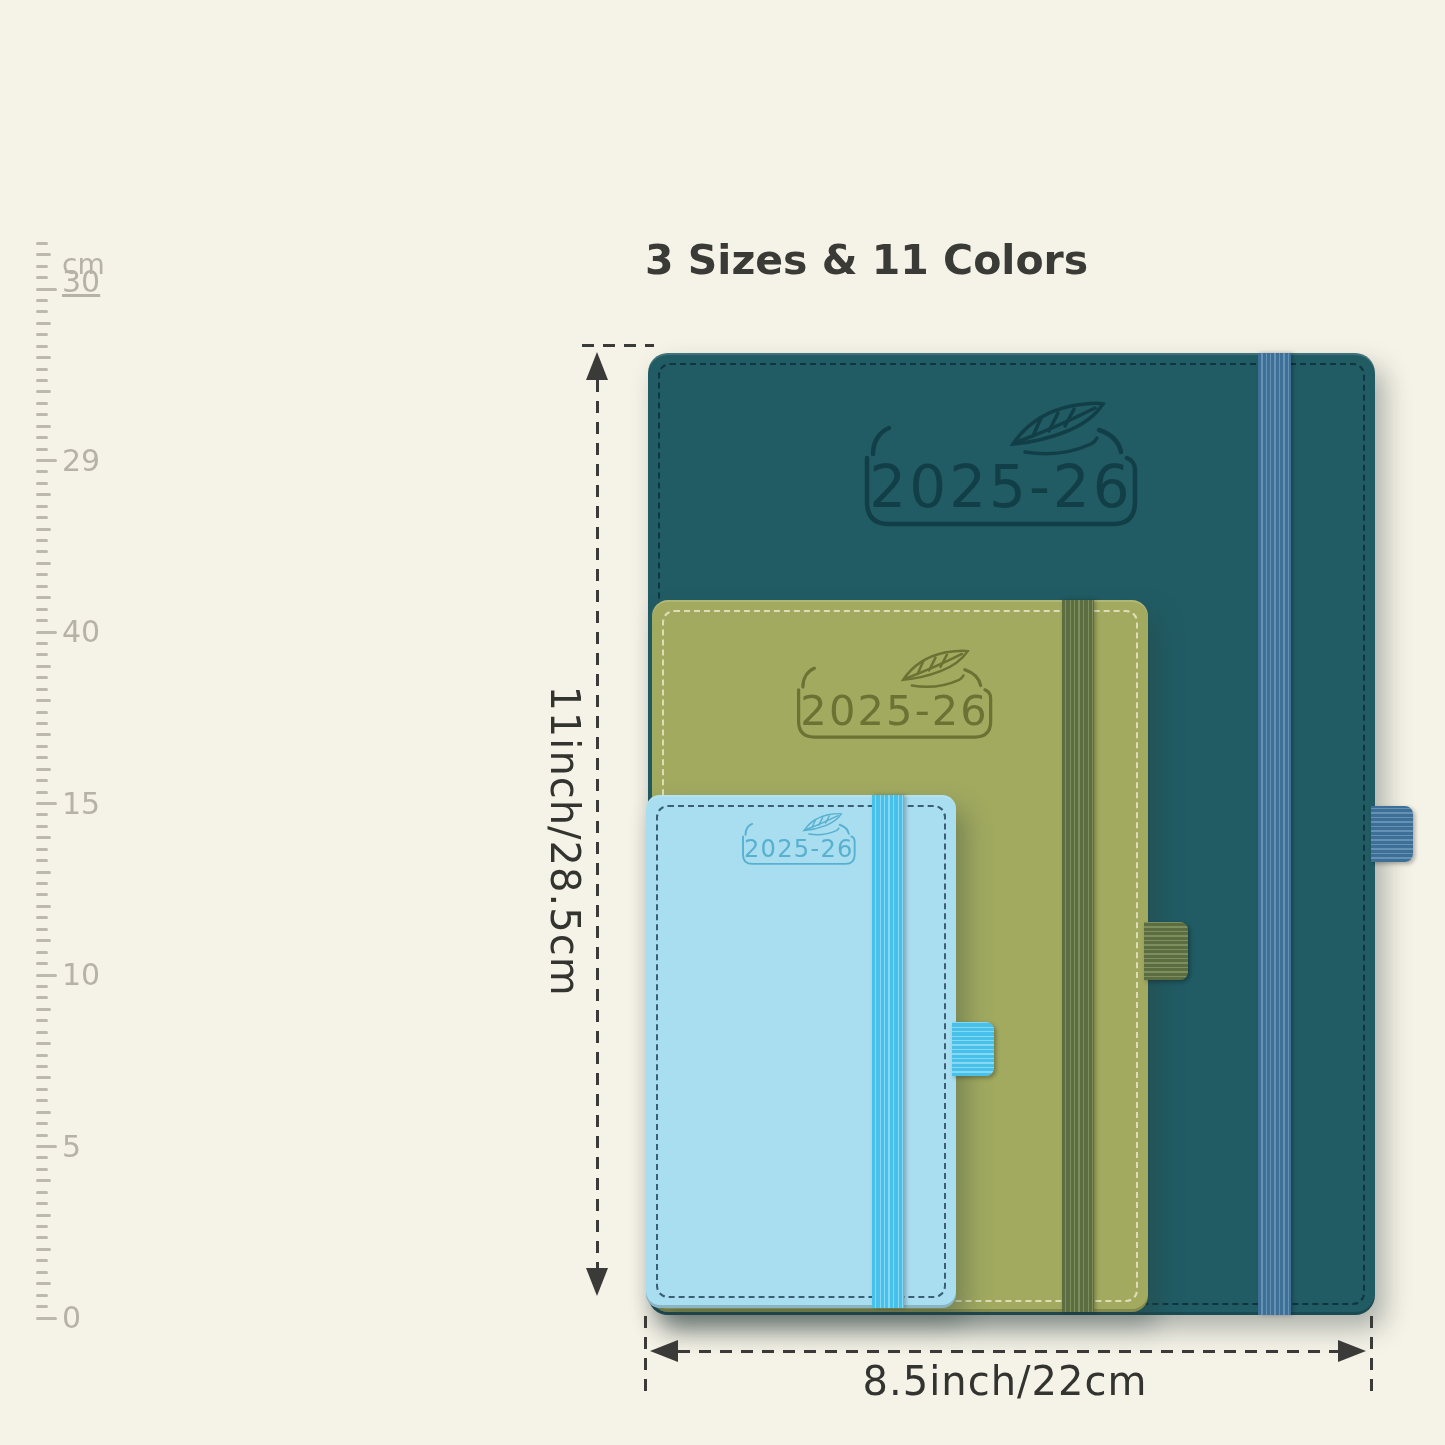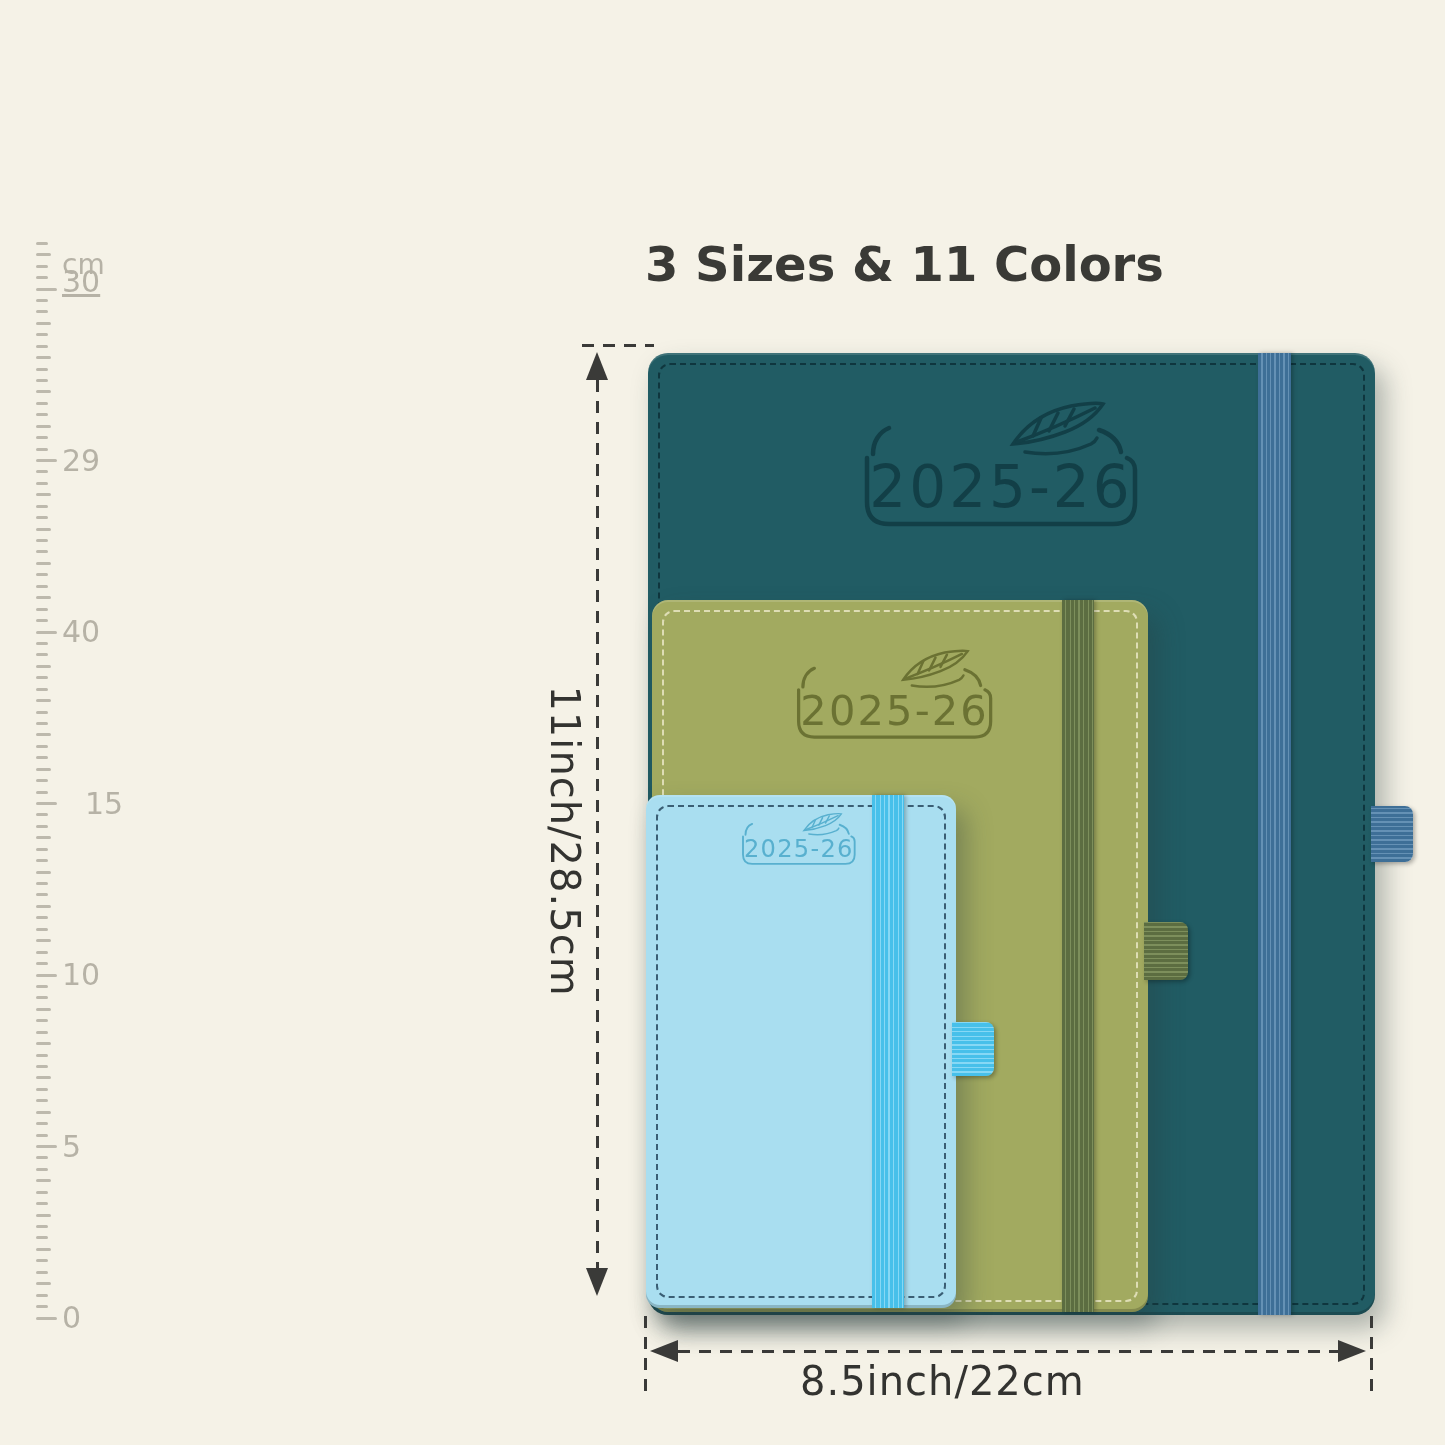--- a/index.html
+++ b/index.html
@@ -7,21 +7,21 @@
          font-family:"DejaVu Sans","Liberation Sans",sans-serif;}
 
   
   .banner{position:absolute;left:0;top:54px;width:957px;height:136px;border-radius:0 28px 28px 0;}
   .banner-title{position:absolute;left:30px;top:16px;font-size:44px;font-weight:700;
                 letter-spacing:1px;color:#ffffff;white-space:nowrap;}
   .banner-sub{position:absolute;left:32px;top:82px;font-size:26px;font-weight:500;color:#ffffff;}
 
   
   .headline{position:absolute;left:645px;top:236px;color:#3a3a36;}
-  .headline .l1{font-size:48px;font-weight:600;}
+  .headline .l1{font-size:41px;font-weight:600;}
   .headline .l2{font-size:36px;font-weight:600;}
 
   
   .ruler{position:absolute;left:0;top:0;width:120px;height:1445px;}
   .tick{position:absolute;left:36px;height:3px;background:#bdb9ad;border-radius:2px;}
   .rlabel{position:absolute;left:62px;font-size:30px;color:#b6b2a6;}
   .runit{position:absolute;left:62px;font-size:28px;color:#b6b2a6;text-align:center;}
 
   
   .phone{position:absolute;left:190px;top:815px;width:243px;height:470px;
@@ -77,21 +77,21 @@
   .arrow.right{left:1338px;top:1340px;border-top:11px solid transparent;border-bottom:11px solid transparent;
             border-left:28px solid #3a3a38;}
   .v-label{position:absolute;left:330px;top:818px;width:470px;height:46px;
            display:flex;align-items:center;justify-content:center;transform:rotate(90deg);
            font-size:40px;font-weight:500;color:#333330;letter-spacing:1px;}
   .h-line{position:absolute;left:678px;top:1350px;width:660px;height:3px;
           background:repeating-linear-gradient(90deg,#3a3a38 0 12px,transparent 12px 21px);}
   .h-ext{position:absolute;top:1316px;width:3px;height:84px;
          background:repeating-linear-gradient(180deg,#3a3a38 0 12px,transparent 12px 21px);}
   .h-ext.l{left:644px;} .h-ext.r{left:1370px;}
-  .h-label{position:absolute;left:800px;top:1358px;width:410px;
+  .h-label{position:absolute;left:800px;top:1358px;width:410px;text-align:center;
            font-size:40px;font-weight:500;color:#333330;letter-spacing:1px;}
 </style>
 </head>
 <body>
 
 <div class="stage">
 
 
   <div class="headline">
     <div class="l1">3 Sizes &amp; 11 Colors</div>
@@ -189,21 +189,21 @@
       <div class="tick" style="top: 310.367px; width: 12px;"></div>
       <div class="tick" style="top: 298.933px; width: 12px;"></div>
       <div class="tick" style="top: 287.5px; width: 21px;"></div>
       <div class="tick" style="top: 276.067px; width: 12px;"></div>
       <div class="tick" style="top: 264.633px; width: 12px;"></div>
       <div class="tick" style="top: 253.2px; width: 15px;"></div>
       <div class="tick" style="top: 241.767px; width: 12px;"></div>
       <div class="rlabel" style="top: 264px; text-decoration: underline;">30</div>
       <div class="rlabel" style="top: 442.5px;">29</div>
       <div class="rlabel" style="top: 614px;">40</div>
-      <div class="rlabel" style="top: 785.5px; margin-left: 23px;">15</div>
+      <div class="rlabel" style="top: 785.5px;">15</div>
       <div class="rlabel" style="top: 957px;">10</div>
       <div class="rlabel" style="top: 1128.5px;">5</div>
       <div class="rlabel" style="top: 1300px;">0</div>
       <div class="runit" style="top: 248px;">cm</div>
     </div>
 
 
   <div class="planner large" style="background: rgb(33, 92, 100);">
     <div class="pen-loop" style="background: repeating-linear-gradient(0deg, rgb(62, 111, 151) 0px, rgb(62, 111, 151) 3px, rgb(101, 145, 181) 3px, rgb(101, 145, 181) 4.5px);"></div>
     <div class="stitch" style="border-color: rgb(13, 48, 56);"></div>

